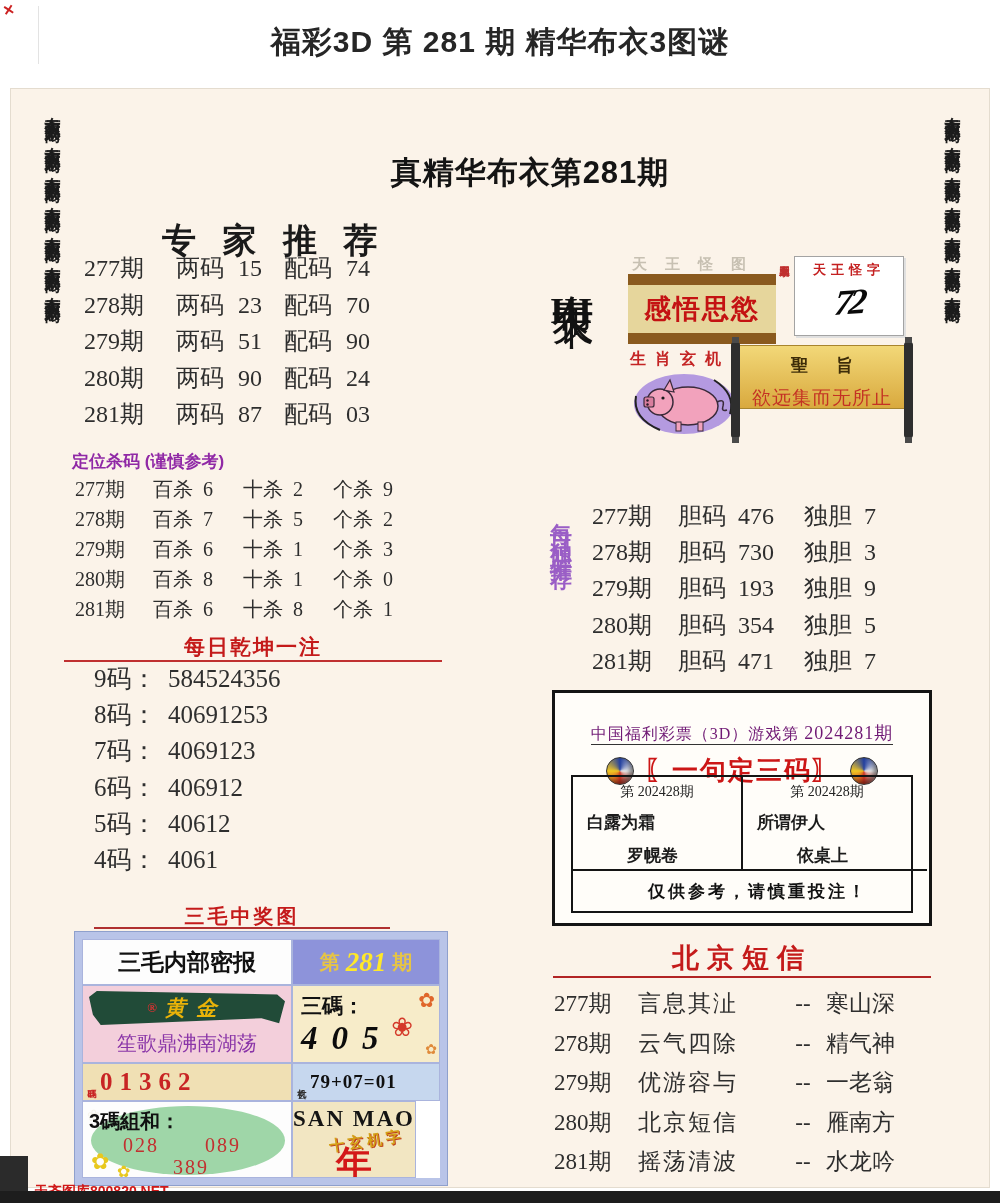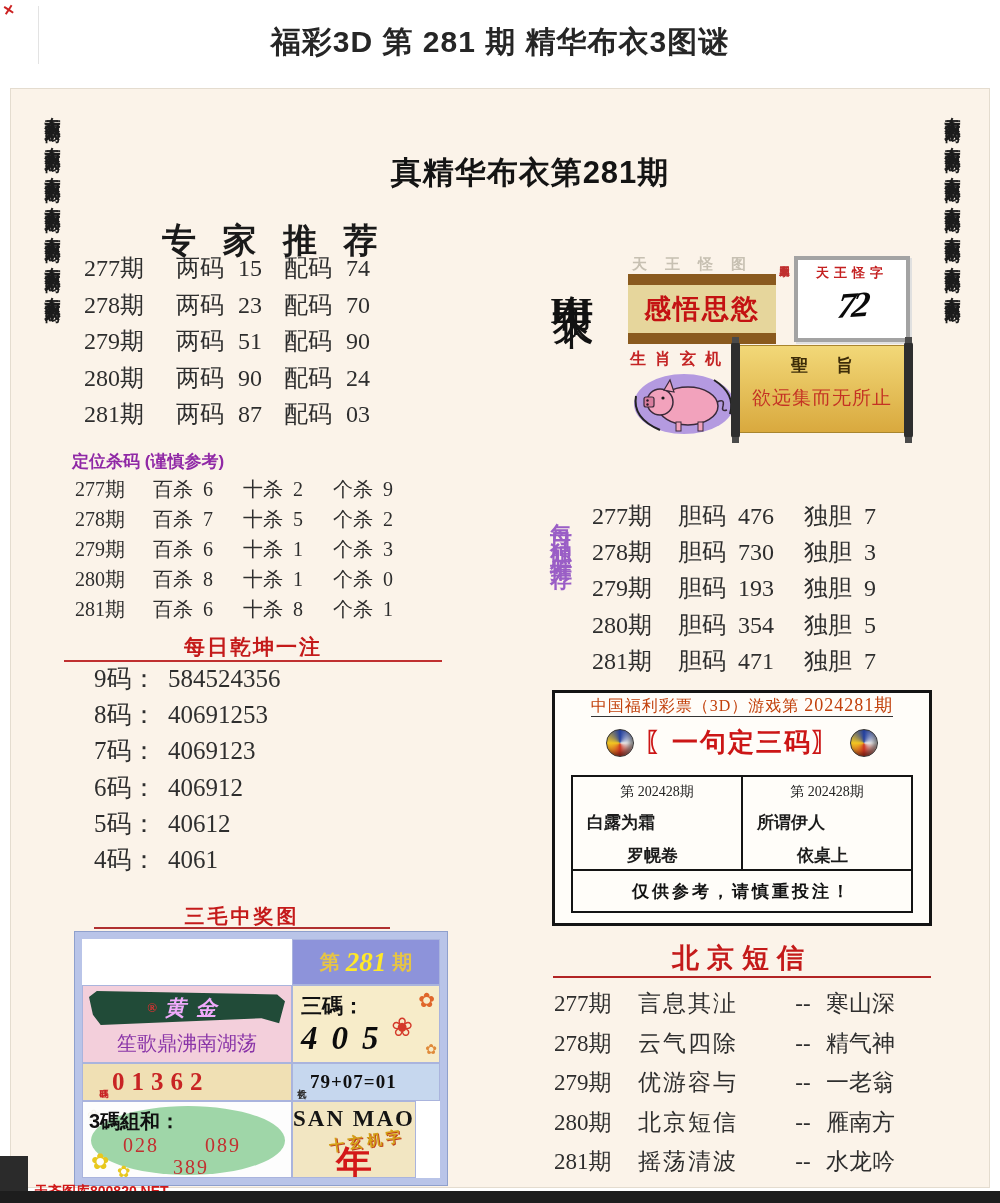--- a/index.html
+++ b/index.html
@@ -65,28 +65,28 @@
   .sm-a{left:0;top:0;width:210px;height:46px;background:#fdfdfd;display:flex;align-items:center;justify-content:center;
         font-weight:bold;font-size:23px;color:#111;}
   .sm-b{left:210px;top:0;width:148px;height:46px;background:#8d93da;display:flex;align-items:center;justify-content:center;gap:6px;}
   .sm-b .zi{color:#e6c445;font-weight:bold;font-size:20px;}
   .sm-b .no{color:#ffe829;font-weight:bold;font-size:27px;font-style:italic;}
   .sm-c{left:0;top:46px;width:210px;height:78px;background:#f3cfdb;}
   .sm-banner{position:absolute;left:6px;top:5px;width:196px;height:34px;background:#214b38;
              clip-path:polygon(0 18%,4% 0,96% 10%,100% 30%,97% 95%,88% 80%,6% 100%,2% 70%);
              display:flex;align-items:center;justify-content:center;gap:8px;}
   .sm-banner .reg{color:#e03030;font-size:13px;font-weight:bold;}
-  .sm-banner .gold{color:#f0abfc;font-weight:bold;font-style:italic;font-size:21px;letter-spacing:10px;}
+  .sm-banner .gold{color:#eab308;font-weight:bold;font-style:italic;font-size:21px;letter-spacing:10px;}
   .sm-verse{position:absolute;left:0;top:44px;width:100%;text-align:center;color:#8a35a8;font-size:20px;}
   .sm-d{left:210px;top:46px;width:148px;height:78px;background:#f7ecc9;}
   .sm-d .lbl{position:absolute;left:8px;top:6px;font-weight:bold;font-size:21px;color:#111;}
   .sm-d .digits{position:absolute;left:8px;top:34px;font-weight:bold;font-size:33px;color:#0c0c0c;
                 letter-spacing:14px;font-style:italic;}
   .flower{position:absolute;font-size:20px;}
-  .sm-e{left:0;top:124px;width:210px;height:38px;background:#f0e0b4;display:flex;align-items:center;padding-left:12px;}
+  .sm-e{left:0;top:124px;width:210px;height:38px;background:#f0e0b4;display:flex;align-items:center;}
   .tiny-vlabel{writing-mode:vertical-rl;text-orientation:upright;font-size:9px;font-weight:bold;line-height:9px;margin:0 4px;}
   .sm-e .val{color:#c82424;font-size:25px;letter-spacing:7px;font-weight:bold;}
   .sm-f{left:210px;top:124px;width:148px;height:38px;background:#c6d7ee;display:flex;align-items:center;}
   .sm-f .val{color:#101010;font-size:19px;font-weight:bold;letter-spacing:1px;}
   .sm-g{left:0;top:162px;width:210px;height:77px;background:#fdfdfd;}
   .sm-ellipse{position:absolute;left:8px;top:4px;width:194px;height:69px;background:#9fd6a8;border-radius:50%;}
   .sm-g .lbl{position:absolute;left:6px;top:6px;font-weight:bold;font-size:20px;color:#101010;}
   .sm-g .combo1{position:absolute;left:40px;top:32px;color:#c23030;font-size:20px;letter-spacing:2px;word-spacing:16px;}
   .sm-g .combo2{position:absolute;left:90px;top:54px;color:#c23030;font-size:20px;letter-spacing:2px;}
   .sm-h{left:210px;top:162px;width:124px;height:77px;background:#f2e6c2;}
@@ -104,64 +104,64 @@
   .brand .vert{writing-mode:vertical-rl;text-orientation:upright;font-size:42px;letter-spacing:6px;}
   .brand .roman{font-size:36px;font-weight:bold;letter-spacing:0px;margin-top:4px;}
 
   .tw-faint{top:255px;left:632px;color:#c7c0b2;font-weight:bold;font-size:15px;letter-spacing:18px;}
   .tw-banner{top:274px;left:628px;width:148px;height:70px;background:#e6d69c;
              border-top:11px solid #8a5a1e;border-bottom:11px solid #8a5a1e;box-sizing:border-box;
              display:flex;align-items:center;justify-content:center;}
   .tw-banner-inner{color:#c41212;font-weight:bold;font-size:27px;letter-spacing:2px;}
   .tw-series{top:258px;left:778px;height:90px;writing-mode:vertical-rl;text-orientation:upright;
              color:#c03030;font-size:10px;font-weight:bold;line-height:12px;}
-  .tw-guai{top:256px;left:794px;width:108px;height:78px;background:#ffffff;border:4px solid #a3a3a3;
+  .tw-guai{top:256px;left:794px;width:108px;height:78px;background:#ffffff;border:1px solid #a3a3a3;
            box-shadow:2px 2px 0 #e0e0e0;}
   .tw-guai .hd{margin-top:4px;text-align:center;color:#c42020;font-weight:bold;font-size:13px;letter-spacing:5px;}
   .tw-guai .scribble{text-align:center;font-size:36px;font-weight:bold;font-style:italic;color:#0a0a0a;
                      transform:skewX(-10deg) rotate(-4deg);margin-top:2px;letter-spacing:-4px;}
   .zodiac-lbl{top:349px;left:630px;color:#c42424;font-weight:bold;font-size:16px;letter-spacing:9px;}
   .pig-wrap{top:366px;left:630px;width:108px;height:72px;}
-  .edict{top:345px;left:736px;width:172px;height:88px;background:linear-gradient(#f2d878,#d9a93e);
+  .edict{top:345px;left:736px;width:172px;height:64px;background:linear-gradient(#f2d878,#d9a93e);
          border:1px solid #a8852e;box-sizing:border-box;}
   .edict .roller{position:absolute;top:-4px;width:9px;height:96px;background:#2e2e2e;border-radius:3px;}
   .edict .roller:before,.edict .roller:after{content:"";position:absolute;left:1px;width:7px;height:6px;background:#4a4a4a;}
   .edict .roller:before{top:-5px;} .edict .roller:after{bottom:-5px;}
   .edict .hd{margin-top:8px;text-align:center;color:#3d2c08;font-weight:bold;font-size:17px;letter-spacing:28px;padding-left:28px;}
   .edict .txt{margin-top:8px;text-align:center;color:#c43224;font-size:19px;letter-spacing:1px;}
 
   .dd-label{top:505px;left:546px;writing-mode:vertical-rl;text-orientation:upright;color:#9a5ec6;
             font-weight:bold;font-size:22px;letter-spacing:9px;}
   .dd-rows{top:500px;left:592px;}
   .dd-rows .drow{height:36.2px;font-size:24px;}
   .dd-rows .c-issue{width:86px;}
   .dd-rows .c-l{margin-right:12px;}
   .dd-rows .c-v{width:66px;}
   .dd-rows .c-v2{width:30px;}
 
   
   .sent-box{top:690px;left:552px;width:380px;height:236px;background:#fffdf9;border:3px solid #141414;box-sizing:border-box;}
-  .sent-head{margin-top:0;text-align:center;font-size:16px;color:#c2410c;letter-spacing:1px;}
+  .sent-head{margin-top:28px;text-align:center;font-size:16px;color:#701a75;letter-spacing:1px;}
   .sent-head .u{border-bottom:1px solid #333;padding-bottom:2px;}
   .sent-head .issue{font-size:18px;}
   .sent-title-row{margin-top:8px;display:flex;align-items:center;justify-content:center;gap:10px;}
   .globe{width:26px;height:26px;border-radius:50%;
          background:conic-gradient(#223f9e,#e8e8e8,#cc3322,#f2c722,#223f9e);
          border:1px solid #333;box-shadow:inset -3px -3px 4px rgba(0,0,0,.45);}
   .sent-title{color:#cc1616;font-weight:bold;font-size:26px;letter-spacing:2px;}
   .sent-inner{position:absolute;left:16px;right:16px;top:82px;height:134px;border:2px solid #141414;}
   .sent-cols{position:absolute;left:0;top:0;width:100%;height:92px;display:flex;}
   .sent-col{flex:1;position:relative;}
   .sent-col + .sent-col{border-left:2px solid #141414;}
   .sent-col .iss{margin-top:6px;text-align:center;font-size:14px;color:#222;}
   .sent-col .l1{margin:10px 0 0 14px;font-weight:bold;font-size:17px;color:#1b1b1b;}
   .sent-col .l2{margin:10px 0 0 54px;font-weight:bold;font-size:17px;color:#1b1b1b;}
   .sent-foot{position:absolute;left:0;bottom:0;width:100%;height:40px;border-top:2px solid #141414;
              display:flex;align-items:center;justify-content:center;font-weight:bold;font-size:17px;
-             letter-spacing:3px;color:#111;}
+             letter-spacing:3px;color:#111;padding-left:16px;}
 
   .bj-title{top:940px;left:553px;width:378px;text-align:center;font-size:27px;letter-spacing:8px;}
   .bj-line{top:976px;left:553px;width:378px;background:#b22424;}
   .bj-rows{top:988px;left:554px;}
   .bj-rows .drow{height:39.5px;font-size:23px;}
   .bj-rows .c-issue{width:84px;}
   .bj-rows .c-ph{width:142px;letter-spacing:2px;}
   .bj-rows .c-dash{width:46px;text-align:center;}
 </style>
 </head>
@@ -310,20 +310,21 @@
     </div>
     <div class="drow">
       <span class="c-l">4码：</span>
       <span class="c-v">4061</span>
     </div>
   </div>
 
   <div class="abs sm-title sec-title-red sans">三毛中奖图</div>
   <div class="abs sm-line red-underline"></div>
   <div class="abs sm-box">
+    <div class="sm-cell sm-a sans">三毛内部密报</div>
     <div class="sm-cell sm-b">
       <span class="zi">第</span>
       <span class="no">281</span>
       <span class="zi">期</span>
     </div>
     <div class="sm-cell sm-c">
       <div class="sm-banner">
         <span class="reg">®</span>
         <span class="gold">黄金</span>
       </div>

